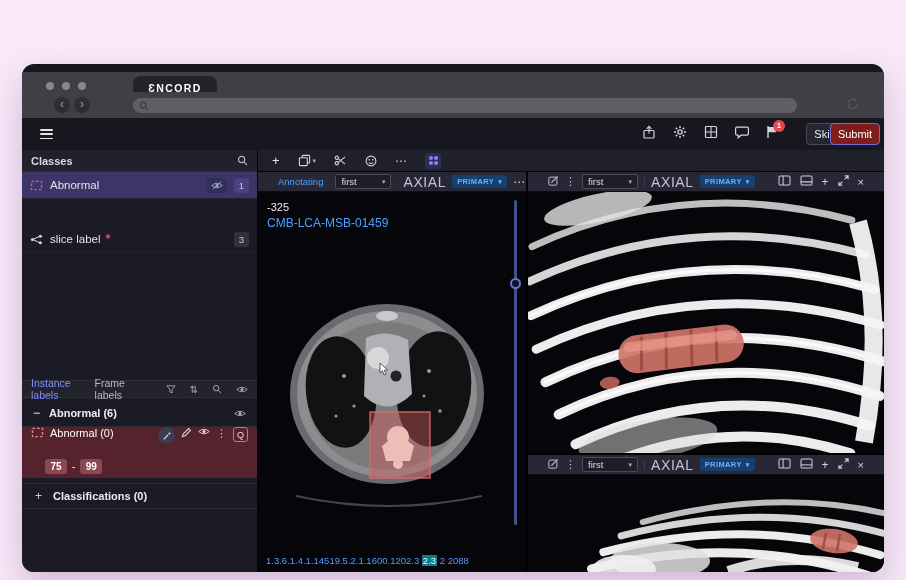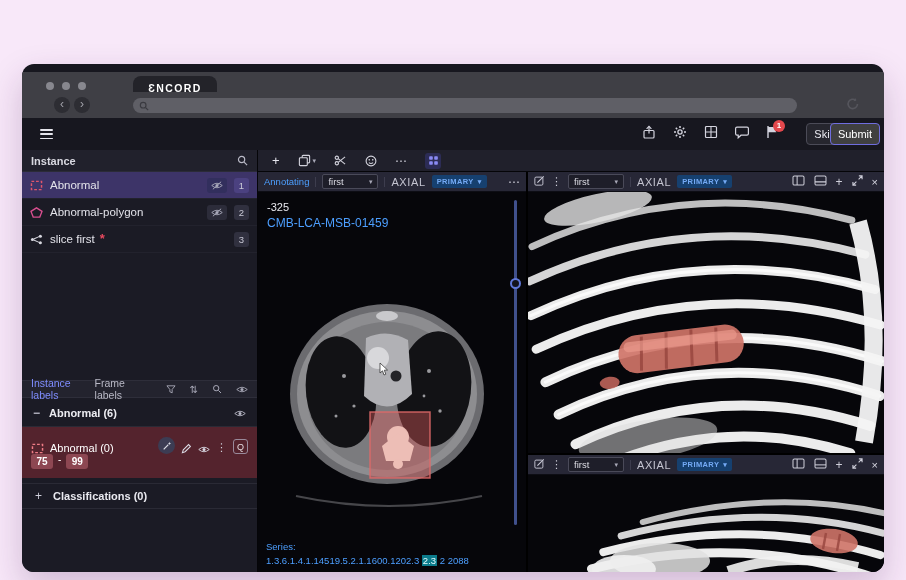--- a/index.html
+++ b/index.html
@@ -19,21 +19,21 @@
 
   
   .apptoolbar{position:absolute;top:54px;left:0;right:0;height:32px;background:#17171f}
   .burger{position:absolute;left:18px;top:9px;cursor:pointer}
   .burger i{display:block;width:13px;height:1.7px;background:#e5e5ec;margin:2.4px 0;border-radius:1px}
   .tool-icons{position:absolute;right:106px;top:0;height:32px;display:flex;align-items:center;gap:17px;color:#d4d4de}
   .flagwrap{position:relative}
   .nbadge{position:absolute;top:-5px;right:-7px;min-width:12px;height:12px;border-radius:7px;background:#e5484d;color:#fff;font-size:8px;line-height:12px;text-align:center;padding:0 2px;font-weight:bold}
   .btn{position:absolute;top:5px;height:22px;border-radius:4px;font-size:11px;display:flex;align-items:center;justify-content:center;cursor:pointer}
   .btn-skip{right:40px;width:38px;background:#26262e;border:1px solid #4b4b57;color:#e9e9f0}
-  .btn-submit{right:4px;width:50px;background:#404040;color:#fff;border:1px solid #6f6dde}
+  .btn-submit{right:4px;width:50px;background:#7f1d1d;color:#fff;border:1px solid #6f6dde}
 
   
   .content{position:absolute;top:86px;left:0;right:0;bottom:0}
   .sidebar{position:absolute;left:0;top:0;bottom:0;width:236px;background:#1b1b25;border-right:1px solid #050508}
   .sb-head{position:absolute;left:0;right:0;top:0;height:22px;background:#21212c;border-bottom:1px solid #2b2b37;display:flex;align-items:center;padding:0 9px;color:#d9d9e1;font-size:11px;font-weight:bold}
   .sb-head .sp{flex:1}
   .class-row{position:absolute;left:0;right:0;height:27px;display:flex;align-items:center;gap:7px;padding:0 8px;border-bottom:1px solid #22222d;color:#e3e3ea;font-size:11.5px}
   .class-row.sel{background:#3d3468}
   .lblspacer{flex:1}
   .badge{min-width:15px;height:15px;border-radius:3px;background:#30303f;color:#c9c9d6;font-size:9.5px;display:flex;align-items:center;justify-content:center;padding:0 3px}
@@ -43,47 +43,47 @@
   .req{color:#e8495f;font-weight:bold;font-size:13px;line-height:10px;margin-left:-2px}
   .tabsrow{position:absolute;left:0;right:0;top:230px;height:18px;background:#23232e;border-top:1px solid #2e2e3a;border-bottom:1px solid #2e2e3a;display:flex;align-items:center;gap:14px;padding:0 9px;font-size:10.5px}
   .tab-inst{color:#7f8dff;cursor:pointer}
   .tab-frame{color:#b9b9c6;cursor:pointer}
   .tabsrow .sp{flex:1}
   .tabsrow .ic{color:#a9a9b8;display:flex;align-items:center;cursor:pointer}
   .grouprow{position:absolute;left:0;right:0;top:250px;height:27px;display:flex;align-items:center;gap:9px;padding:0 11px;border-bottom:1px solid #2a2a35;color:#ededf2;font-size:11px;font-weight:bold}
   .collapse{color:#b9b9c6;font-size:12px;cursor:pointer}
   .grouprow .sp{flex:1}
   .instblock{position:absolute;left:0;right:0;top:277px;height:51px;background:#54232d}
-  .instrow{height:27px;display:flex;align-items:flex-end;gap:6px;padding:0 9px;color:#fff;font-size:11px}
+  .instrow{height:27px;display:flex;align-items:flex-start;gap:6px;padding:0 9px;color:#fff;font-size:11px}
   .instrow .sp{flex:1}
   .tool-chip{width:17px;height:17px;border-radius:50%;background:#3c3c53;display:flex;align-items:center;justify-content:center;color:#dcdce6;cursor:pointer}
   .ict{color:#dcdce6;display:flex;align-items:center;cursor:pointer}
   .qbox{width:15px;height:15px;border:1px solid #99899a;border-radius:3px;color:#e3dade;font-size:9px;display:flex;align-items:center;justify-content:center}
-  .rangerow{height:24px;display:flex;align-items:flex-start;gap:5px;padding:0 9px;color:#fff;font-size:10px}
+  .rangerow{height:24px;display:flex;align-items:center;gap:5px;padding:0 23px;color:#fff;font-size:10px}
   .chipnum{min-width:22px;height:15px;background:#8d4752;border-radius:3px;color:#fff;font-weight:bold;font-size:10px;display:flex;align-items:center;justify-content:center;padding:0 3px;cursor:pointer}
   .classifrow{position:absolute;left:0;right:0;top:333px;height:26px;display:flex;align-items:center;gap:11px;padding:0 13px;border-bottom:1px solid #2a2a35;color:#eaeaf0;font-size:11px;font-weight:bold;border-top:1px solid #2a2a35;cursor:pointer}
   .plus{color:#cfcfda;font-size:12px;font-weight:normal}
 
   
   .main{position:absolute;left:236px;top:0;right:0;bottom:0;background:#0a0a10}
   .annobar{position:absolute;left:0;top:0;right:0;height:22px;background:#20202b;border-bottom:1px solid #050508;display:flex;align-items:center;gap:18px;padding:0 14px;color:#d2d2dc}
   .annobar .g{display:flex;align-items:center;gap:2px;cursor:pointer}
   .gridchip{width:16px;height:16px;border-radius:3px;background:#2c2c55;display:flex;align-items:center;justify-content:center;cursor:pointer}
   .viewports{position:absolute;left:0;top:22px;right:0;bottom:0}
   .vp{position:absolute;background:#06060a}
   .vp1{left:0;top:0;width:270px;height:400px;border-right:2px solid #000}
   .vp2{left:270px;top:0;right:0;height:283px;border-bottom:2px solid #000}
   .vp3{left:270px;top:283px;right:0;bottom:0}
-  .vph{height:20px;background:#272736;display:flex;align-items:center;gap:6px;padding:0 6px;color:#c9c9d6;border-bottom:1px solid #0d0d14;font-size:9.5px}
+  .vph{height:20px;background:#272736;display:flex;align-items:center;gap:6px;padding:0 20px;color:#c9c9d6;border-bottom:1px solid #0d0d14;font-size:9.5px}
   .vph .sep{width:1px;height:10px;background:#3d3d4e}
   .vph-right{margin-left:auto;display:flex;align-items:center;gap:9px;color:#cfcfda}
   .annotating{color:#4d9fff}
   .select{display:flex;align-items:center;gap:5px;border:1px solid #4a4a59;background:#1e1e29;border-radius:2px;padding:1px 5px;color:#dcdce4;min-width:56px;justify-content:space-between;cursor:pointer}
   .chev{font-size:7px;color:#a9a9b8}
-  .plane{font-size:11px;letter-spacing:.6px;color:#c4c4d0}
+  .plane{font-size:14px;letter-spacing:.6px;color:#c4c4d0}
   .chip-primary{display:flex;align-items:center;gap:4px;background:#16406f;color:#74aaf5;font-size:7.5px;font-weight:bold;padding:2px 5px;border-radius:2px;letter-spacing:.4px;cursor:pointer}
   .vpbody{position:absolute;left:0;top:20px;right:0;bottom:0}
   .slice-num{position:absolute;left:9px;top:9px;color:#e9e9ef;font-size:11px}
   .study-id{position:absolute;left:9px;top:24px;color:#4d9fff;font-size:12px}
   .ct{position:absolute;left:26px;top:84px}
   .cursor{position:absolute;left:121px;top:170px}
   .slider-track{position:absolute;right:9px;top:8px;width:3px;height:325px;background:#40508c;border-radius:2px;cursor:pointer}
   .slider-handle{position:absolute;right:5px;top:86px;width:11px;height:11px;border:2px solid #5f77d8;border-radius:50%;background:#13131c;cursor:grab}
   .series{position:absolute;left:8px;bottom:5px;font-size:9.5px;color:#4d9fff;line-height:1.4;white-space:nowrap;z-index:6}
   .hl{background:#0c7c8c;color:#e6feff;padding:0 1px}
@@ -172,21 +172,21 @@
       </span>
     </div>
     <div class="btn btn-skip">Skip</div>
     <div class="btn btn-submit">Submit</div>
   </div>
 
   <div class="content">
 
     <aside class="sidebar">
       <div class="sb-head">
-        <span>Instance</span>
+        <span>Classes</span>
         <span class="sp"></span>
         <svg width="11" height="11" viewBox="0 0 12 12" style="color:#b9b9c6;cursor:pointer">
             <circle cx="5" cy="5" r="3.4" fill="none" stroke="currentColor" stroke-width="1.3"></circle>
             <line x1="7.8" y1="7.8" x2="11" y2="11" stroke="currentColor" stroke-width="1.3"></line>
           </svg>
       </div>
 
       <div class="class-row sel" style="top:22px">
         <svg width="13" height="11" viewBox="0 0 14 12" style="color:#e0566b">
             <rect x="1.5" y="1.5" width="11" height="9" fill="none" stroke="currentColor" stroke-width="1.6" stroke-dasharray="3 2"></rect>
@@ -196,45 +196,30 @@
         <span class="eyebtn">
           <svg width="12" height="9" viewBox="0 0 16 12">
               <path d="M1 6 Q8 0 15 6 Q8 12 1 6 Z" fill="none" stroke="currentColor" stroke-width="1.2"></path>
               <circle cx="8" cy="6" r="2" fill="currentColor"></circle>
               <line x1="2.5" y1="11" x2="13.5" y2="1" stroke="currentColor" stroke-width="1.3"></line>
             </svg>
         </span>
         <span class="badge">1</span>
       </div>
 
-      <div class="class-row" style="top:49px">
-        <svg width="13" height="11" viewBox="0 0 14 12" style="color:#d84f8f">
-            <path d="M7 1 L13 4.8 L10.6 11 L3.4 11 L1 4.8 Z" fill="none" stroke="currentColor" stroke-width="1.5"></path>
-          </svg>
-        <span>Abnormal-polygon</span>
-        <span class="lblspacer"></span>
-        <span class="eyebtn">
-          <svg width="12" height="9" viewBox="0 0 16 12">
-              <path d="M1 6 Q8 0 15 6 Q8 12 1 6 Z" fill="none" stroke="currentColor" stroke-width="1.2"></path>
-              <circle cx="8" cy="6" r="2" fill="currentColor"></circle>
-              <line x1="2.5" y1="11" x2="13.5" y2="1" stroke="currentColor" stroke-width="1.3"></line>
-            </svg>
-        </span>
-        <span class="badge">2</span>
-      </div>
 
       <div class="class-row" style="top:76px">
         <svg width="13" height="11" viewBox="0 0 14 12" style="color:#d8d8e0">
             <circle cx="2.6" cy="6" r="1.7" fill="currentColor"></circle>
             <circle cx="11.2" cy="2.4" r="1.7" fill="currentColor"></circle>
             <circle cx="11.2" cy="9.6" r="1.7" fill="currentColor"></circle>
             <line x1="4" y1="5.4" x2="9.8" y2="2.9" stroke="currentColor" stroke-width="1.1"></line>
             <line x1="4" y1="6.6" x2="9.8" y2="9.1" stroke="currentColor" stroke-width="1.1"></line>
           </svg>
-        <span>slice first</span>
+        <span>slice label</span>
         <span class="req">*</span>
         <span class="lblspacer"></span>
         <span class="badge">3</span>
       </div>
 
       <div class="tabsrow">
         <span class="tab-inst">Instance labels</span>
         <span class="tab-frame">Frame labels</span>
         <span class="sp"></span>
         <span class="ic">
@@ -410,21 +395,20 @@
             <span class="cursor">
               <svg width="10" height="14" viewBox="0 0 10 14">
                   <path d="M1 1 L1 11 L3.5 8.8 L5 13 L6.8 12.2 L5.3 8.2 L8.5 8 Z" fill="#fff" stroke="#222" stroke-width="0.7"></path>
                 </svg>
             </span>
 
             <span class="slider-track"></span>
             <span class="slider-handle"></span>
 
             <div class="series">
-              <div>Series:</div>
               <div><span>1.3.6.1.4.1.14519.5.2.1.1600.1202.3</span> <span class="hl">2.3</span> <span>2 2088</span></div>
             </div>
           </div>
         </section>
 
         <section class="vp vp2">
           <div class="vph">
             <span>
               <svg width="11" height="11" viewBox="0 0 13 13">
                   <rect x="1" y="2.5" width="9.5" height="9.5" rx="1.5" fill="none" stroke="currentColor" stroke-width="1.1"></rect>

